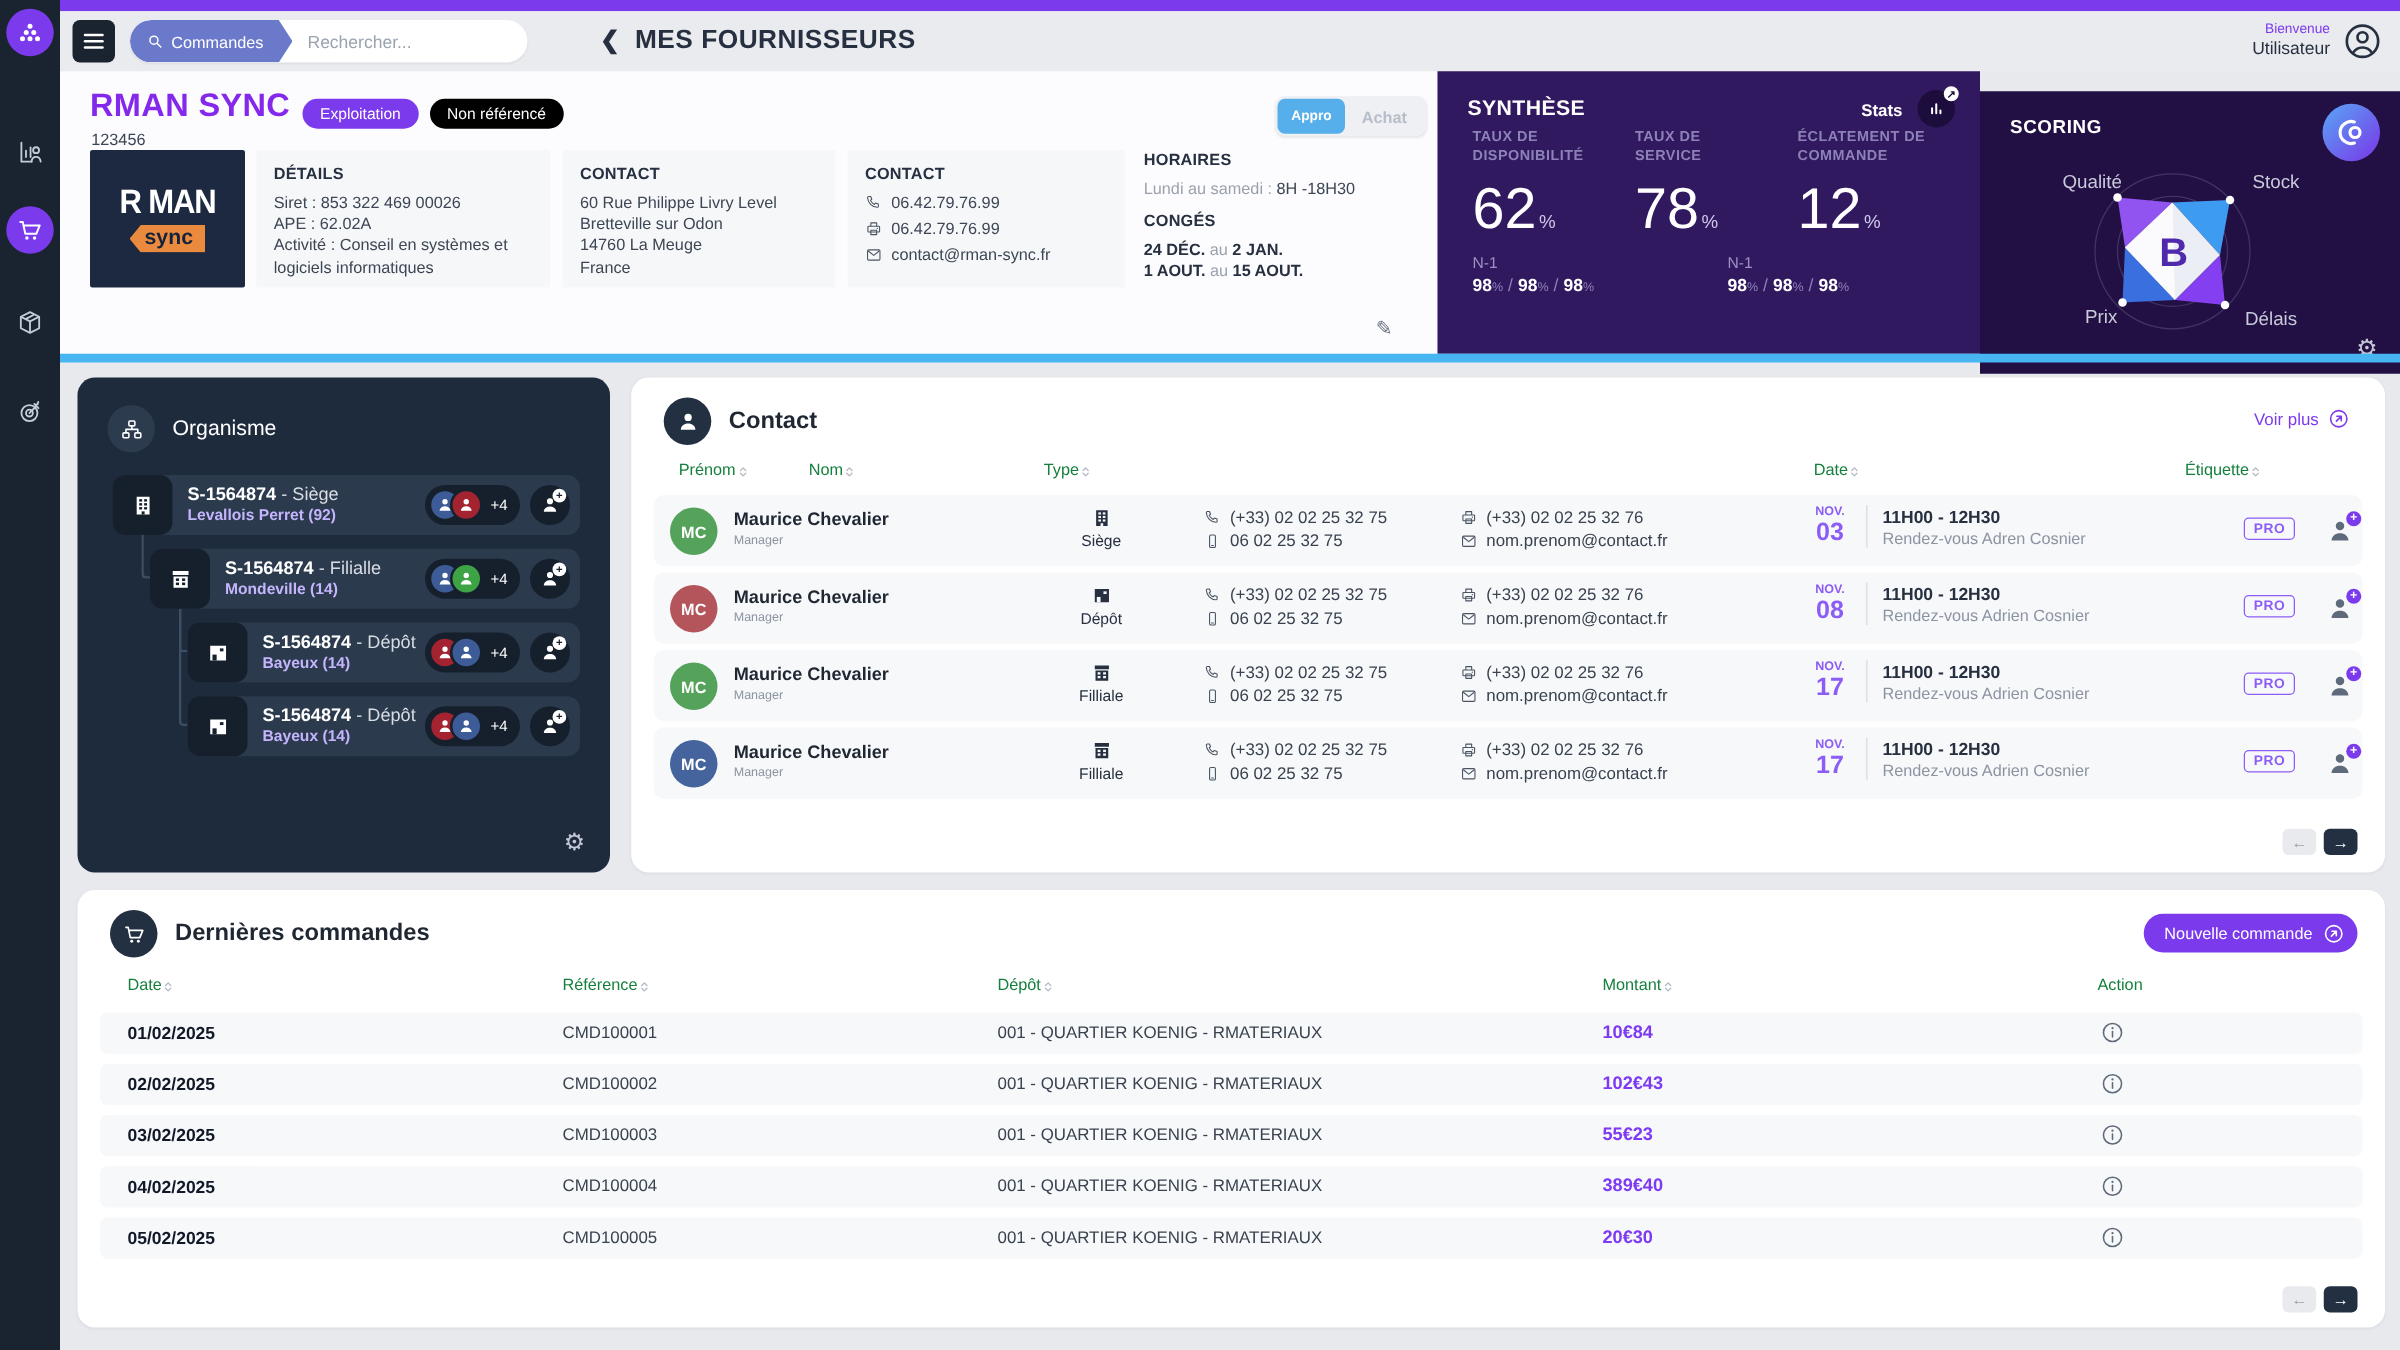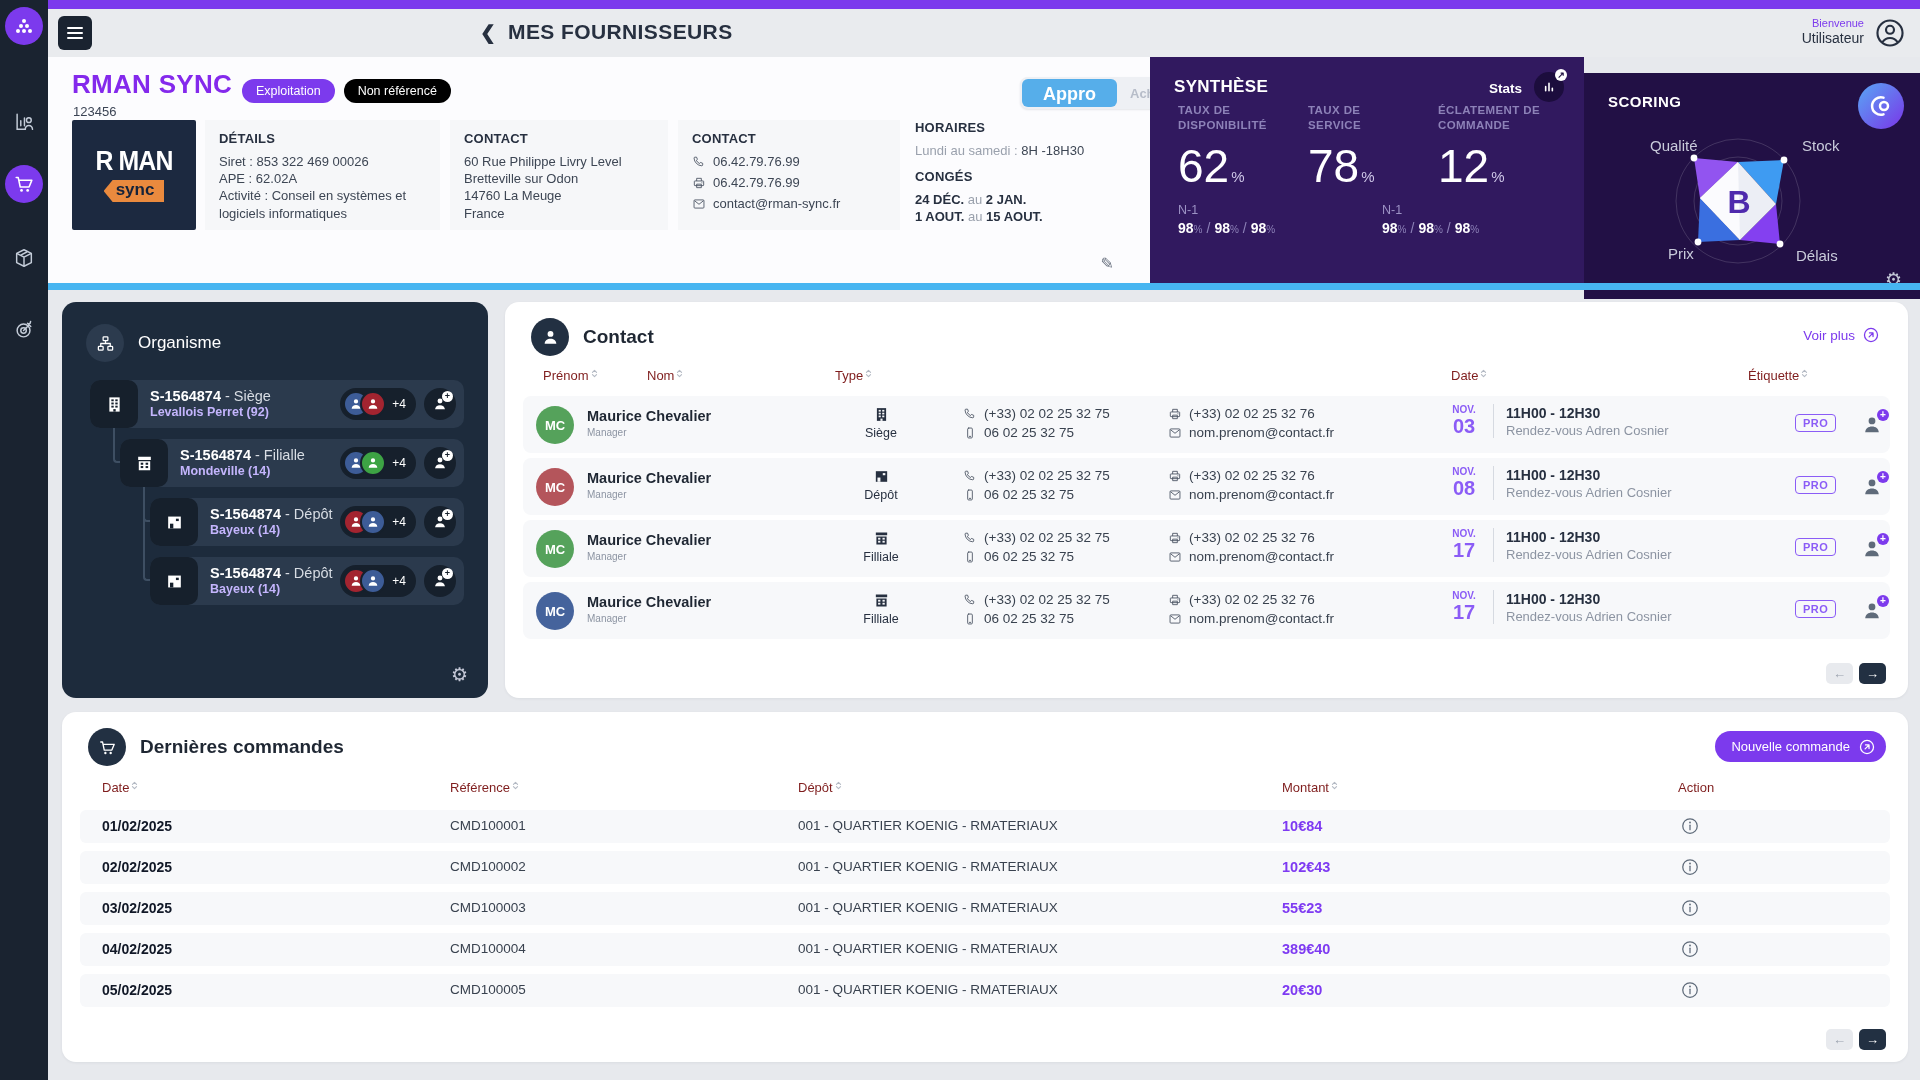--- a/index.html
+++ b/index.html
@@ -37,21 +37,21 @@
   .band { position:absolute; left:48px; top:57px; width:1872px; height:278px; }
   .supplier-card { position:absolute; left:0; top:0; width:1102px; height:226px; background:#fcfcfe; }
   .cyan-strip { position:absolute; left:0; top:226px; width:1872px; height:7px; background:#47b5f1; }
 
   .sup-name { position:absolute; left:24px; top:12px; font-size:26px; font-weight:bold; color:#8429ec; letter-spacing:.3px; }
   .sup-code { position:absolute; left:25px; top:47px; font-size:13px; color:#3b4454; }
   .badges { position:absolute; left:194px; top:22px; display:flex; gap:9px; }
   .badge { color:#fff; font-size:12.5px; padding:5px 14px; border-radius:14px; }
   .badge1 { background:#7c3aed; } .badge2 { background:#000000; }
   .mode-toggle { position:absolute; left:972px; top:20px; height:32px; background:#eef0f4; border-radius:8px; padding:2px; display:flex; box-shadow:0 1px 2px rgba(20,30,50,.10); }
-  .mode-on { background:#56aeea; color:#fff; font-size:18px; font-weight:bold; padding:5px 21px; border-radius:6px; }
+  .mode-on { background:#56aeea; color:#fff; font-size:11px; font-weight:bold; padding:5px 11px; border-radius:6px; }
   .mode-off { color:#b7bdc9; font-size:13px; font-weight:bold; padding:5px 13px; }
 
   .logo-box { position:absolute; left:24px; top:63px; width:124px; height:110px; background:#1c2940; border-radius:2px; text-align:center; padding-top:26px; }
   .logo-top { color:#fff; font-size:27px; font-weight:800; letter-spacing:-1px; transform:scaleX(.92); }
   .logo-tag { display:inline-block; margin-top:3px; background:#ea8a3e; color:#15233a; font-size:17px; font-weight:bold; padding:0 10px 2px 12px; clip-path:polygon(9px 0,100% 0,100% 100%,9px 100%,0 50%); }
 
   .info-col { position:absolute; top:63px; height:110px; background:#f6f7f9; padding:10px 14px; font-size:13px; color:#3d4654; line-height:1.32; }
   .info-col h4, .hor-col h4 { font-size:13px; color:#273040; margin-bottom:6px; font-weight:bold; letter-spacing:.2px; }
   .col-details { left:157px; width:235px; }
   .col-adresse { left:402px; width:218px; }
@@ -91,21 +91,21 @@
   .radar { position:absolute; left:34px; top:43px; }
   .axis-lbl { position:absolute; font-size:15px; color:#c9cbdb; }
   .gear { color:#c3c7d6; font-size:19px; line-height:1; }
   .sc-gear { position:absolute; right:18px; bottom:10px; }
 
   
   .card-h { position:absolute; display:flex; align-items:center; gap:14px; }
   .card-h .hcirc { width:38px; height:38px; border-radius:50%; background:#223042; display:flex; align-items:center; justify-content:center; color:#fff; }
   .card-h .hcirc svg { width:19px; height:19px; }
   .card-h .ht { font-size:19px; font-weight:bold; color:#1f2733; }
-  .thead span.th { position:absolute; font-size:13px; color:#7f1d1d; display:inline-flex; align-items:flex-start; gap:0; }
+  .thead span.th { position:absolute; font-size:13px; color:#15803d; display:inline-flex; align-items:flex-end; gap:0; }
   .th svg { width:11px; height:11px; color:#b4bac4; }
   .pager { position:absolute; display:flex; gap:6px; }
   .pager .pg { width:27px; height:21px; border-radius:5px; display:flex; align-items:center; justify-content:center; font-size:13px; }
   .pg-prev { background:#e8eaee; color:#9aa2ae; }
   .pg-next { background:#223042; color:#fff; }
 
   
   .org-card { position:absolute; left:62px; top:302px; width:426px; height:396px; background:#1d2b3c; border-radius:14px; }
   .org-h { left:24px; top:22px; }
   .org-h .hcirc { background:#2c3b4e; }
@@ -345,20 +345,29 @@
       </svg>
     </div>
 </aside>
 
 <header class="topbar">
   <button class="burger">
       <i></i>
       <i></i>
       <i></i>
     </button>
+  <div class="searchbar">
+    <span class="search-tag">
+      <svg>
+          <use href="#i-search"></use>
+        </svg>
+      <span>Commandes</span>
+    </span>
+    <input type="text" placeholder="Rechercher..." style="">
+  </div>
   <button class="back-btn">❮</button>
   <h1 class="page-title">MES FOURNISSEURS</h1>
   <div class="welcome">
     <div class="w1">Bienvenue</div>
     <div class="w2">Utilisateur</div>
   </div>
   <div class="user-avatar">
     <svg viewBox="0 0 24 24">
         <g fill="none" stroke="currentColor" stroke-width="1.6">
           <circle cx="12" cy="12" r="9.4"></circle>

